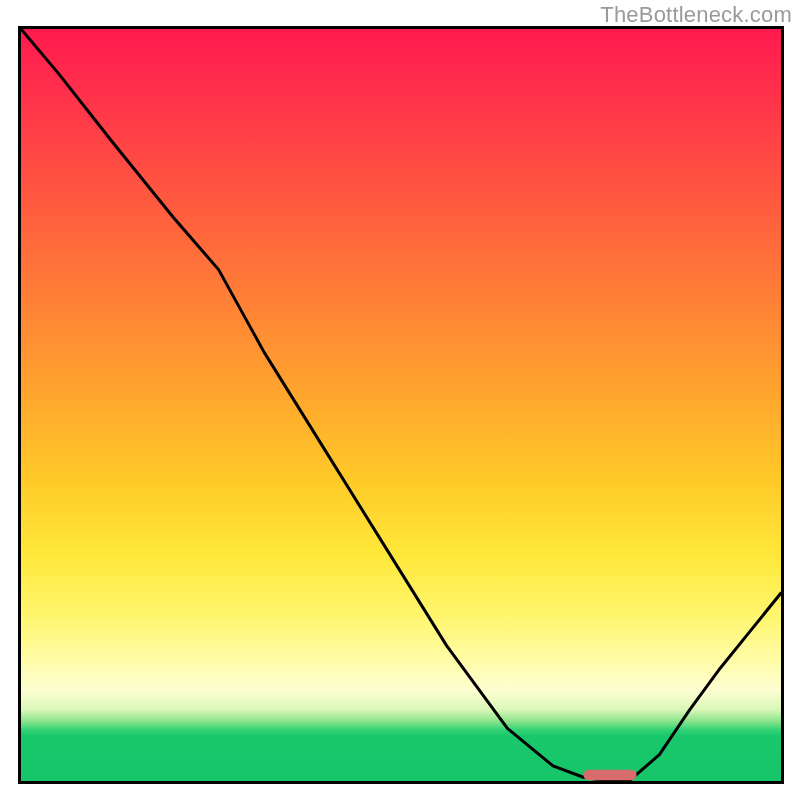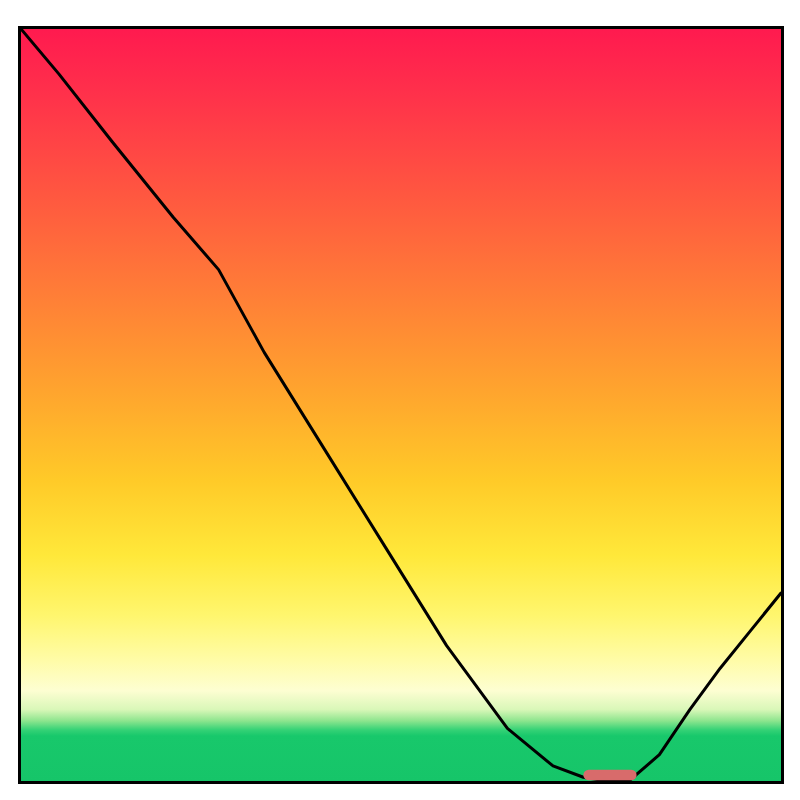--- a/index.html
+++ b/index.html
@@ -74,20 +74,21 @@
   .marker {
     fill: #d86b6b;
     stroke: none;
   }
 </style>
 </head>
 <body>
 
 <div class="container">
 
+  <div class="watermark">TheBottleneck.com</div>
 
   <div class="plot-frame">
     <div class="gradient"></div>
 
     <svg class="curve-layer" viewBox="0 0 100 100" preserveAspectRatio="none">
       <path class="curve" vector-effect="non-scaling-stroke" d="M0.00 0.00 L5.00 6.00 L12.00 15.00 L20.00 25.00 L26.00 32.00 L32.00 43.00 L40.00 56.00 L48.00 69.00 L56.00 82.00 L64.00 93.00 L70.00 98.00 L74.00 99.50 L77.00 100.00 L80.00 100.00 L84.00 96.50 L88.00 90.50 L92.00 85.00 L96.00 80.00 L100.00 75.00"></path>
       <rect class="marker" x="74.00" y="98.50" width="7.00" height="1.40" rx="0.7" ry="0.7"></rect>
     </svg>
   </div>
 

